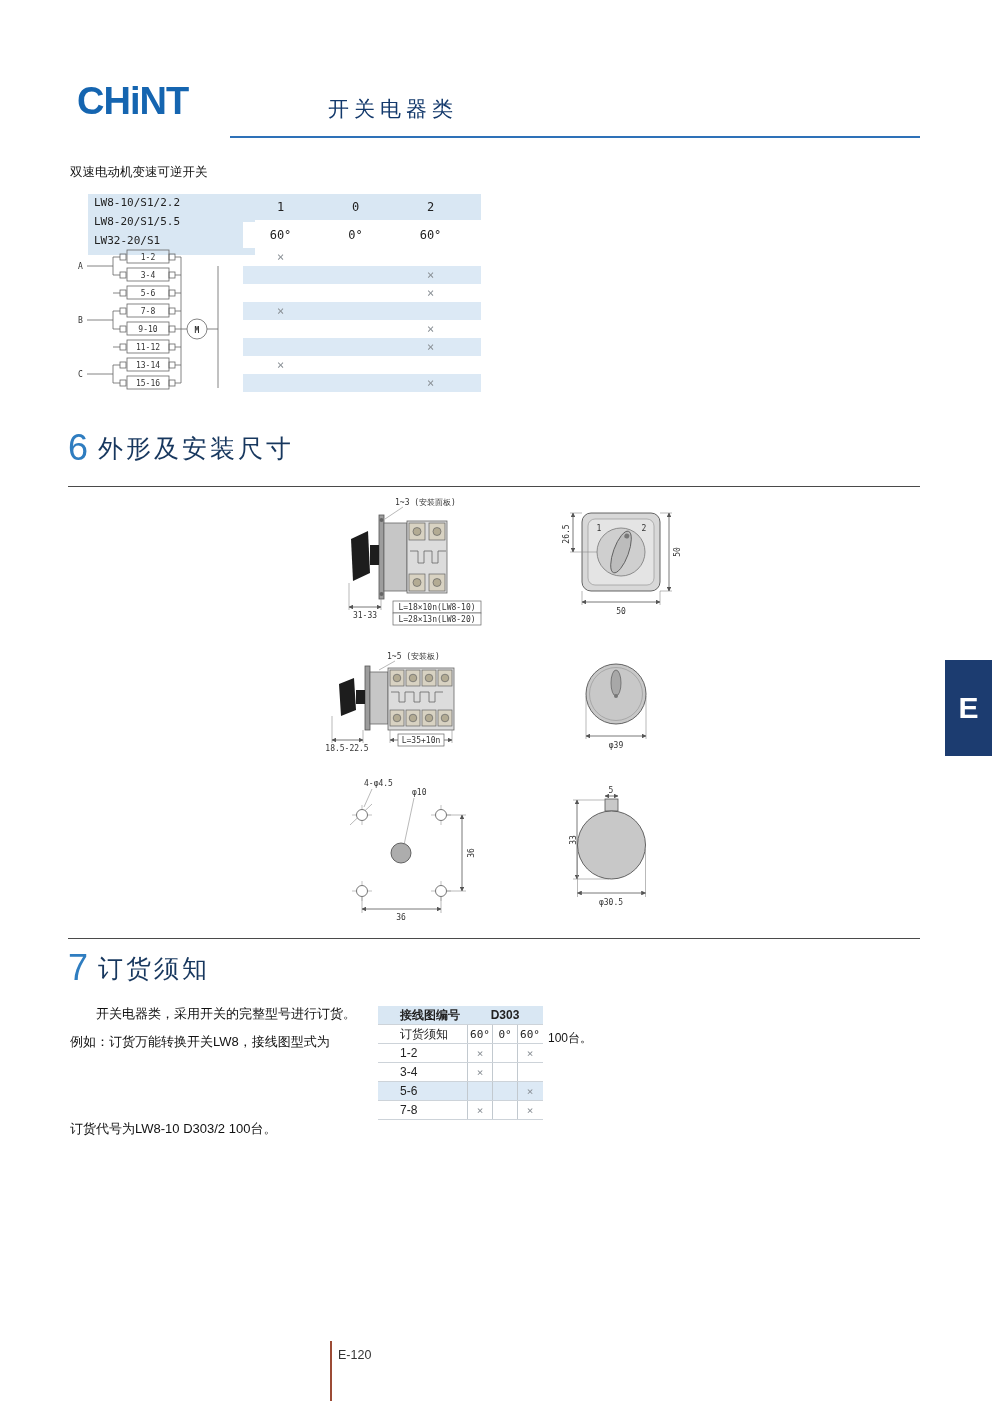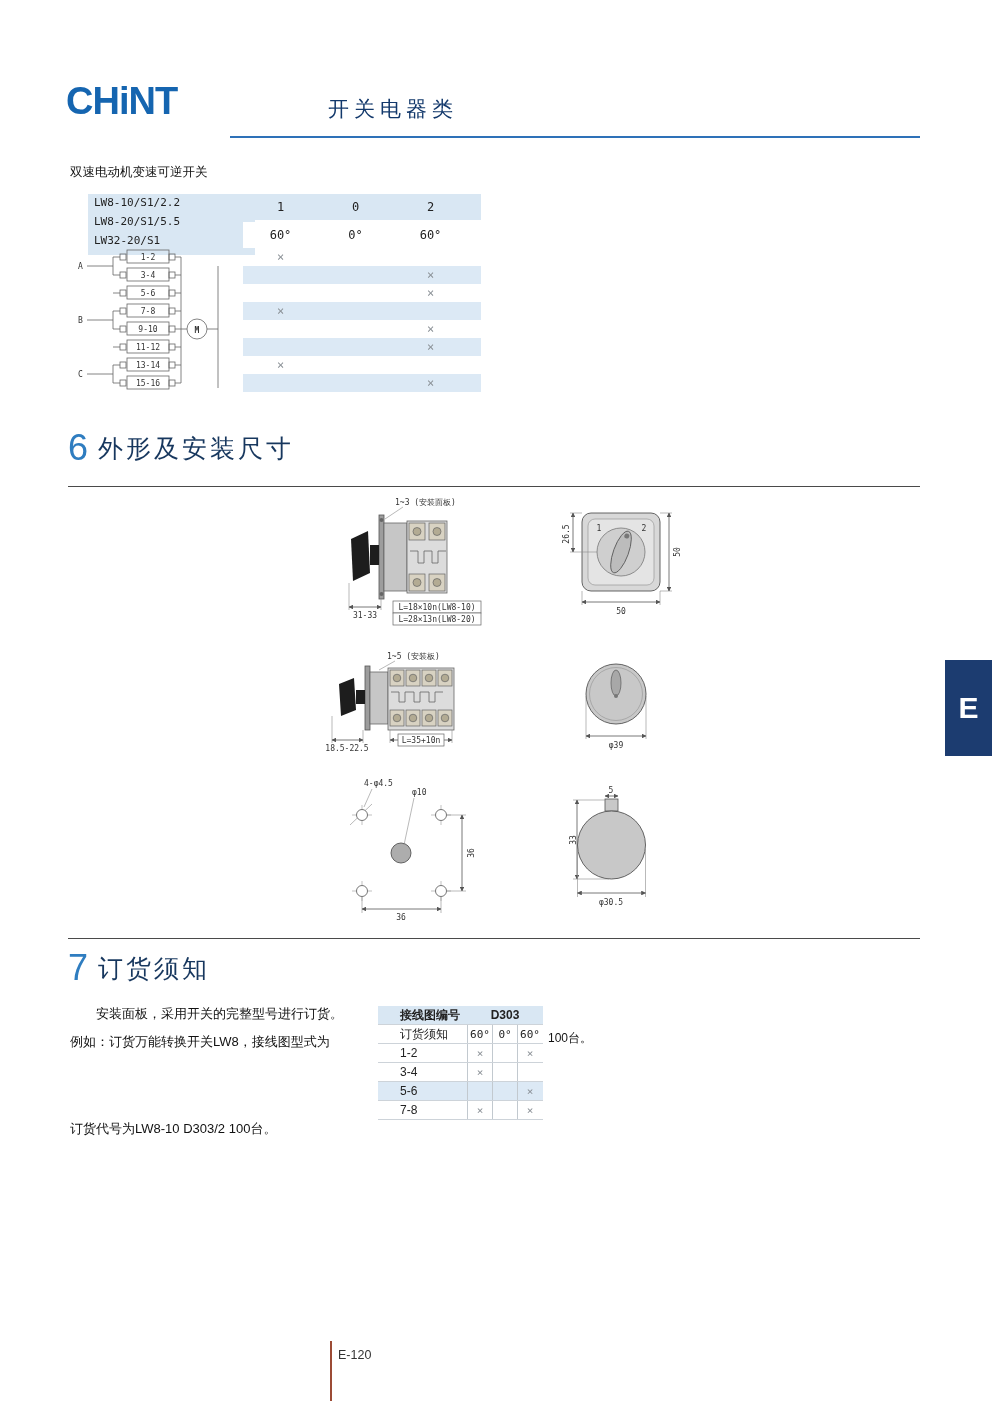--- a/index.html
+++ b/index.html
@@ -2,21 +2,21 @@
 <html><head>
 <meta charset="utf-8">
 <style>
   *{margin:0;padding:0;box-sizing:border-box}
   html,body{background:#fff}
   body{font-family:"Liberation Sans",sans-serif;color:#222}
   .page{position:relative;width:992px;height:1403px;background:#fff;overflow:hidden}
   .abs{position:absolute}
 
   
-  .logo{position:absolute;left:66px;top:80px;font-size:38px;font-weight:800;color:#1565b0;letter-spacing:-1px;font-family:"Liberation Sans",sans-serif}
+  .logo{position:absolute;left:77px;top:80px;font-size:38px;font-weight:800;color:#1565b0;letter-spacing:-1px;font-family:"Liberation Sans",sans-serif}
   .header-title{position:absolute;left:328px;top:95px;font-size:21px;font-weight:400;color:#12386b;letter-spacing:5px}
   .header-rule{position:absolute;left:230px;top:136px;width:690px;height:2px;background:#2e71b8}
   .subtitle{position:absolute;left:70px;top:164px;font-size:12.5px;color:#111}
 
   
   .spec{position:absolute;left:75px;top:194px;width:406px;height:206px}
   .model-row{position:absolute;left:13px;width:167px;height:24px;background:#d9e7f3;border-bottom:1px solid #fff;
              font-family:"DejaVu Sans Mono",monospace;font-size:11px;line-height:17px;padding-left:6px;color:#222}
   .hdr-row{position:absolute;left:168px;width:238px;height:26px;display:flex}
   .hdr-row.pos{top:0;background:#d9e7f3}
@@ -366,21 +366,21 @@
   </svg>
 
   <div class="rule" style="top:938px"></div>
 
   <div class="sec-head" style="left:68px;top:950px">
     <span class="sec-num">7</span>
     <span class="sec-title">订货须知</span>
   </div>
 
   <div class="para">
-    <div class="ind">安装面板，采用开关的完整型号进行订货。</div>
+    <div class="ind">开关电器类，采用开关的完整型号进行订货。</div>
     <div>例如：订货万能转换开关LW8，接线图型式为</div>
   </div>
 
   <div class="ot">
     <div class="ot-row head">
       <div class="ot-label b">接线图编号</div>
       <div class="ot-val">D303</div>
     </div>
     <div class="ot-row">
       <div class="ot-label">订货须知</div>

